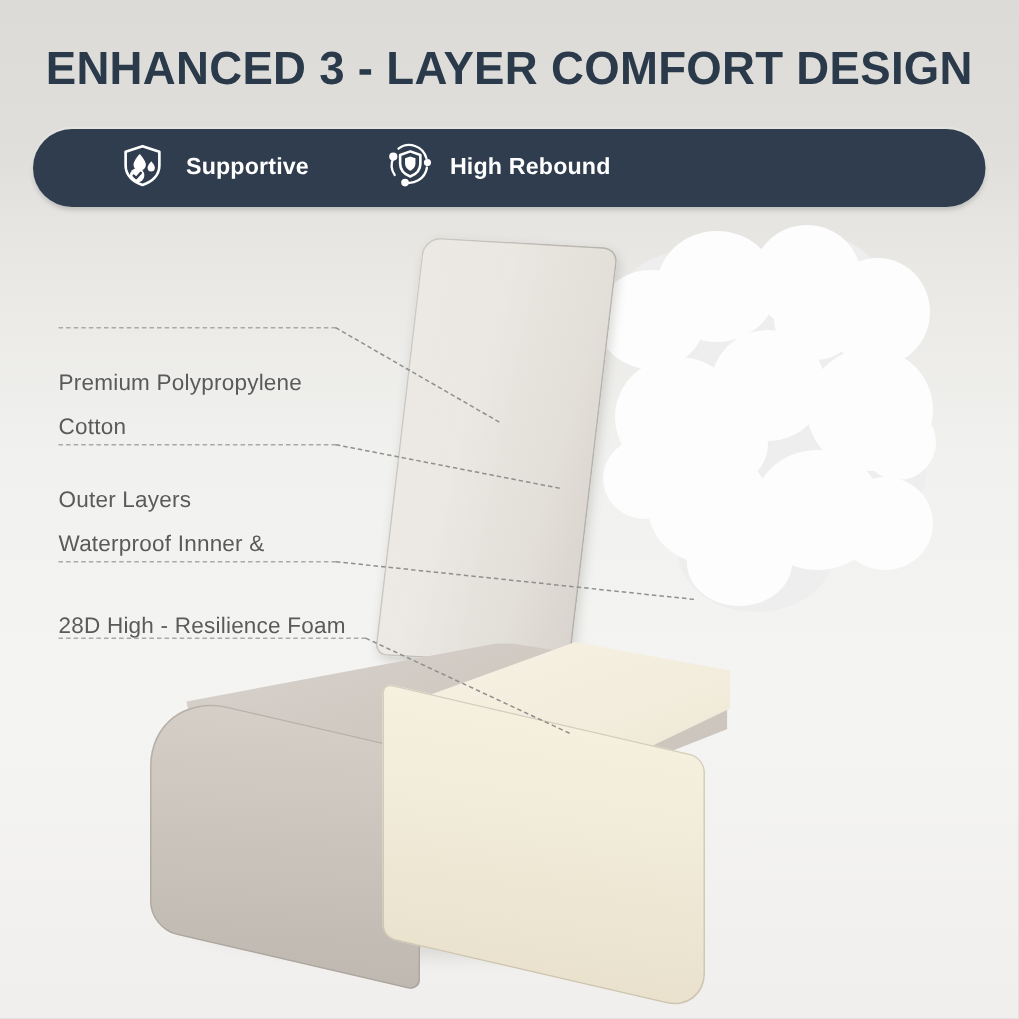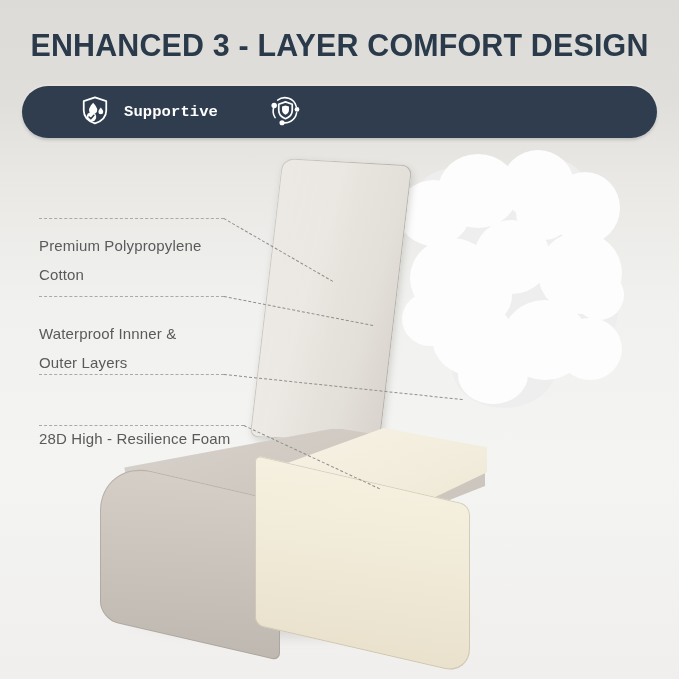--- a/index.html
+++ b/index.html
@@ -35,39 +35,39 @@
     border-radius:26px;
     box-shadow:0 2px 3px rgba(120,120,120,.35), 0 0 0 1.5px #e6e5e2;
     display:flex;align-items:center;
   }
   .badge{display:flex;align-items:center;height:52px;}
   .badge .ic{display:block;flex:0 0 auto;}
   .blabel{
     color:#ffffff;font-size:15.5px;font-weight:600;
     letter-spacing:.1px;white-space:nowrap;
   }
-  #b1{margin-left:58px;font-family:Liberation Mono, monospace;}
+  #b1{margin-left:58px;}
   #b1 .blabel{margin-left:14px;}
   #b2{margin-left:60px;}
   #b2 .blabel{margin-left:12px;}
   #b3{margin-left:52px;}
   #b3 .blabel{margin-left:11px;}
 
   
   .ann{position:absolute;left:39px;}
   .ann .txt{
     color:#5a5a5a;
     font-size:15px;line-height:29px;
     letter-spacing:.15px;
     white-space:nowrap;
   }
   #ann1{top:196px;}
-  #ann2{top:231px;}
+  #ann2{top:241px;}
   #ann3{top:319px;}
-  #ann4{top:424px;}
+  #ann4{top:403px;}
 
   
   .dashrule{
     position:absolute;height:0;
     border-top:1px dashed #a9a9a7;
   }
   #r1{left:39px;top:218px;width:185px;}
   #r2{left:39px;top:296px;width:185px;}
   #r3{left:39px;top:374px;width:185px;}
   #r4{left:39px;top:425px;width:205px;}
@@ -172,20 +172,21 @@
           <path d="M8.4 5.6 A13 13 0 0 1 28.8 12.6" fill="none" stroke="#ffffff" stroke-width="1.7" stroke-linecap="round"></path>
           <path d="M29.2 19.4 A13 13 0 0 1 11.6 29.6" fill="none" stroke="#ffffff" stroke-width="1.7" stroke-linecap="round"></path>
           <path d="M5.6 24.8 A13 13 0 0 1 4.6 12.4" fill="none" stroke="#ffffff" stroke-width="1.7" stroke-linecap="round"></path>
           <path d="M17 7.6 L24.4 10.2 V16.6 C24.4 21.2 21 24.4 17 26.0 C13 24.4 9.6 21.2 9.6 16.6 V10.2 Z" fill="none" stroke="#ffffff" stroke-width="1.9" stroke-linejoin="round"></path>
           <path d="M17 11.4 L20.8 12.7 V16.4 C20.8 19.0 19.0 20.8 17 21.7 C15 20.8 13.2 19.0 13.2 16.4 V12.7 Z" fill="#ffffff"></path>
           <circle cx="4.6" cy="11.4" r="3.0" fill="#ffffff"></circle>
           <circle cx="29.6" cy="15.8" r="2.6" fill="#ffffff"></circle>
           <circle cx="13.2" cy="30.4" r="2.8" fill="#ffffff"></circle>
         </svg>
       </span>
+      <span class="blabel">High Rebound</span>
     </div>
   </div>
 
   <div id="product">
 
     <div id="cotton">
       <div class="puffd" style="left:10px;top:18px;width:96px;height:88px;"></div>
       <div class="puffd" style="left:92px;top:6px;width:104px;height:96px;"></div>
       <div class="puffd" style="left:26px;top:96px;width:112px;height:102px;"></div>
       <div class="puffd" style="left:110px;top:108px;width:110px;height:104px;"></div>
@@ -216,22 +217,22 @@
     <div id="seat-foam-top"></div>
     <div id="seat-fabric-front"></div>
     <div id="seat-foam-front"></div>
   </div>
 
   <div class="ann" id="ann2">
     <div class="txt">Premium Polypropylene</div>
     <div class="txt">Cotton</div>
   </div>
   <div class="ann" id="ann3">
+    <div class="txt">Outer Layers</div>
     <div class="txt">Waterproof Innner &amp;</div>
-    <div class="txt">Outer Layers</div>
   </div>
   <div class="ann" id="ann4">
     <div class="txt">28D High - Resilience Foam</div>
   </div>
 
   <div class="dashrule" id="r1"></div>
   <div class="dashrule" id="r2"></div>
   <div class="dashrule" id="r3"></div>
   <div class="dashrule" id="r4"></div>
 

